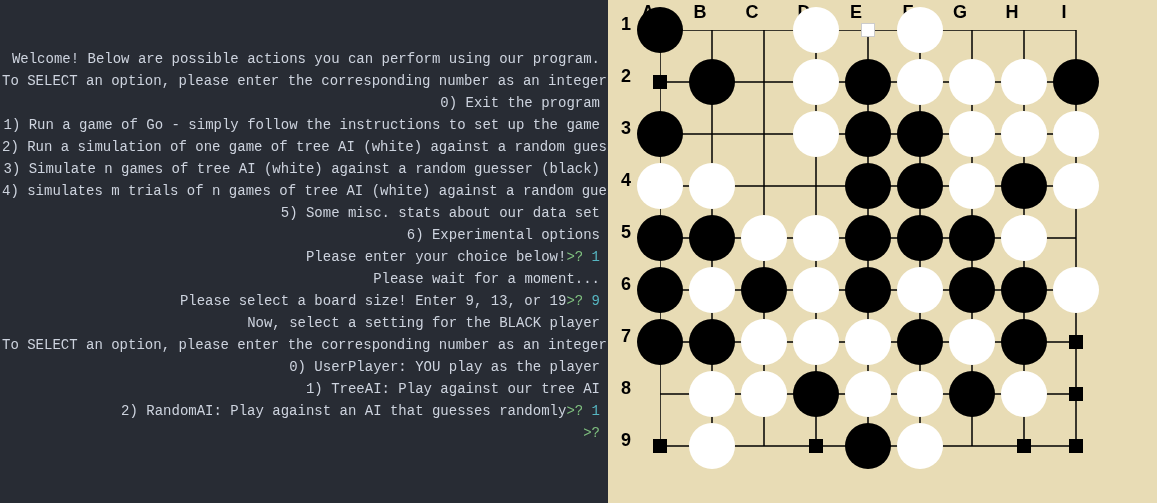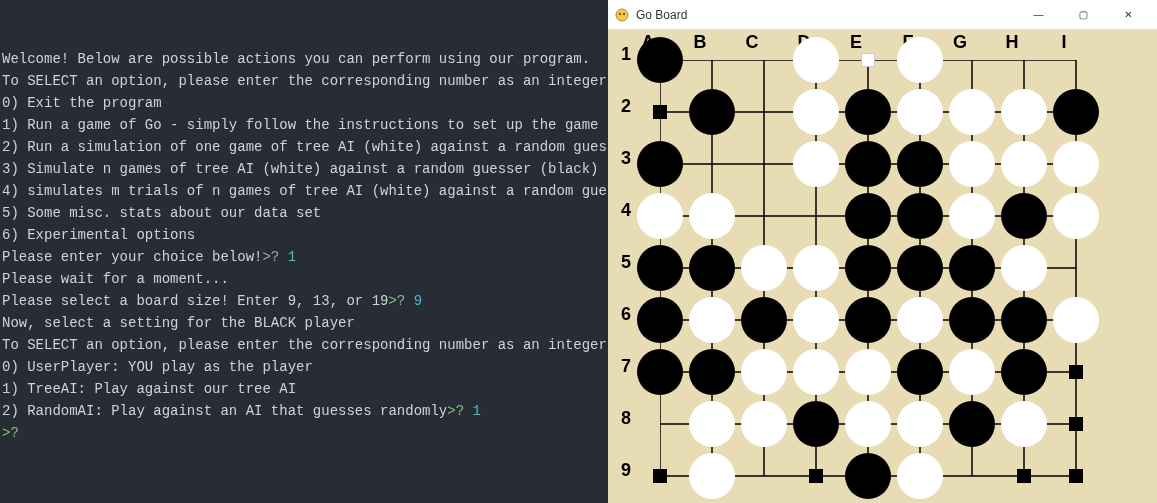--- a/index.html
+++ b/index.html
@@ -15,20 +15,21 @@
     width: 608px;
     height: 503px;
     background: #282c34;
     color: #cdd3de;
     font-size: 14px;
     line-height: 22px;
     padding: 4px 8px 4px 2px;
     white-space: pre;
     overflow: hidden;
     position: relative;
+    text-align: right;
   }
   .terminal .line { display: block; }
   .prompt-green { color: #7fbf7f; }
   .input-cyan { color: #56b6c2; }
 
   .board-pane {
     flex: 1;
     height: 503px;
     background: #e8dcb5;
     display: flex;
@@ -121,35 +122,20 @@
   .marker-sq.white { background:#fff; border:1px solid #ccc; }
 </style>
 </head>
 <body>
 
 <div class="terminal">
   <div id="term-lines"><span class="line"><span>Welcome! Below are possible actions you can perform using our program.</span></span><span class="line"><span>To SELECT an option, please enter the corresponding number as an integer.</span></span><span class="line"><span>0) Exit the program</span></span><span class="line"><span>1) Run a game of Go - simply follow the instructions to set up the game</span></span><span class="line"><span>2) Run a simulation of one game of tree AI (white) against a random guesse</span></span><span class="line"><span>3) Simulate n games of tree AI (white) against a random guesser (black)</span></span><span class="line"><span>4) simulates m trials of n games of tree AI (white) against a random guess</span></span><span class="line"><span>5) Some misc. stats about our data set</span></span><span class="line"><span>6) Experimental options</span></span><span class="line"><span>Please enter your choice below!</span><span class="prompt-green">&gt;? </span><span class="input-cyan">1</span></span><span class="line"><span>Please wait for a moment...</span></span><span class="line"><span>Please select a board size! Enter 9, 13, or 19</span><span class="prompt-green">&gt;? </span><span class="input-cyan">9</span></span><span class="line"><span></span></span><span class="line"><span></span></span><span class="line"><span>Now, select a setting for the BLACK player</span></span><span class="line"><span>To SELECT an option, please enter the corresponding number as an integer.</span></span><span class="line"><span>0) UserPlayer: YOU play as the player</span></span><span class="line"><span>1) TreeAI: Play against our tree AI</span></span><span class="line"><span>2) RandomAI: Play against an AI that guesses randomly</span><span class="prompt-green">&gt;? </span><span class="input-cyan">1</span></span><span class="line"><span class="prompt-green">&gt;?</span></span></div>
 </div>
 
 <div class="board-pane">
-  <div class="titlebar">
-    <span class="app-icon">
-      <svg width="16" height="16" viewBox="0 0 16 16">
-          <circle cx="8" cy="8" r="6" fill="#f2c94c" stroke="#b08b2e" stroke-width="1"></circle>
-          <circle cx="6" cy="7" r="1" fill="#333"></circle>
-          <circle cx="10" cy="7" r="1" fill="#333"></circle>
-        </svg>
-    </span>
-    <span class="title">Go Board</span>
-    <div class="winbtns">
-      <div class="winbtn">—</div>
-      <div class="winbtn">▢</div>
-      <div class="winbtn close">✕</div>
-    </div>
-  </div>
   <div class="board-wrap">
     <div class="col-labels" id="col-labels" style="width: 468px; left: 14px;">
         <span>A</span>
         <span>B</span>
         <span>C</span>
         <span>D</span>
         <span>E</span>
         <span>F</span>
         <span>G</span>
         <span>H</span>

